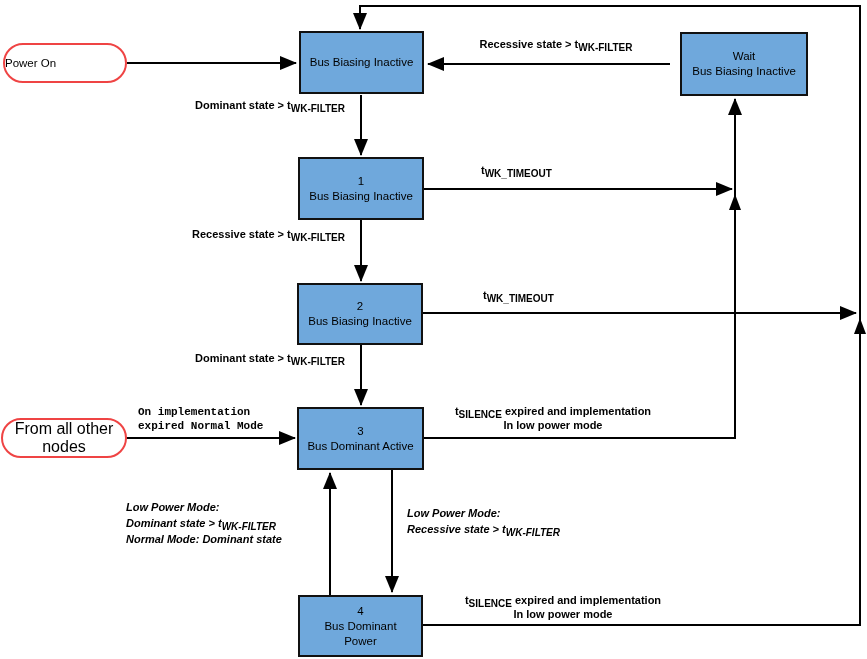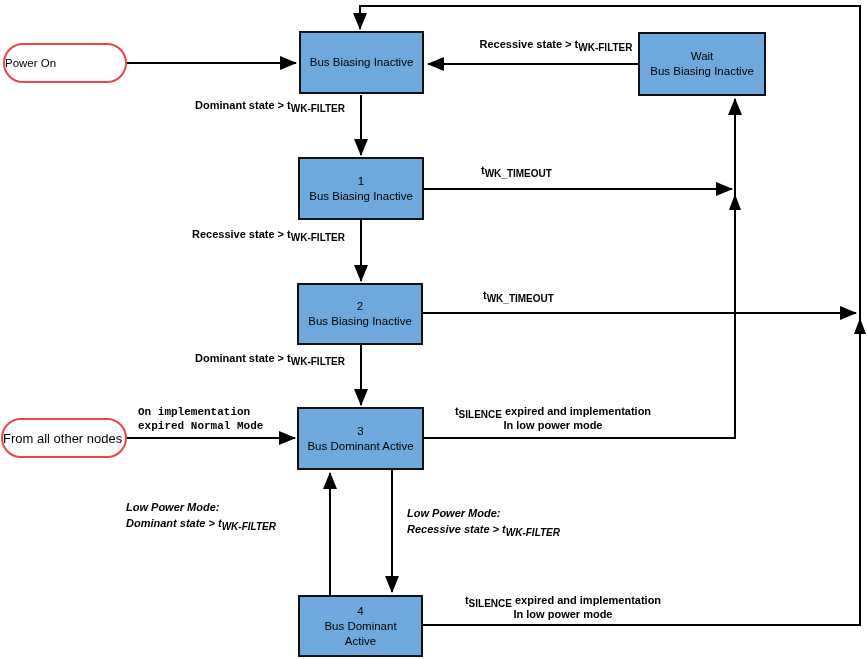--- a/index.html
+++ b/index.html
@@ -79,29 +79,29 @@
   <g fill="#000" stroke="none">
     <polygon points="735,194 729,210 741,210"></polygon>
     <polygon points="860,318 854,334 866,334"></polygon>
   </g>
 </svg>
 
 <div class="terminal" style="left:3px; top:43px; width:124px; height:40px;">
   <span>Power On</span>
 </div>
 
-<div class="terminal" style="left:1px; top:418px; width:126px; height:40px; font-size:13px;">
+<div class="terminal" style="left:1px; top:418px; width:126px; height:40px; font-size:16px;">
   <span>From all other nodes</span>
 </div>
 
 <div class="node" style="left: 299px; top: 31px; width: 125px; height: 63px; background: rgb(111, 168, 220); border-color: rgb(17, 17, 17);">
   <div>Bus Biasing Inactive</div>
 </div>
 
-<div class="node" style="left: 638px; top: 32px; width: 128px; height: 64px; background: rgb(111, 168, 220); border-color: rgb(17, 17, 17);">
+<div class="node" style="left: 680px; top: 32px; width: 128px; height: 64px; background: rgb(111, 168, 220); border-color: rgb(17, 17, 17);">
   <div>Wait</div>
   <div>Bus Biasing Inactive</div>
 </div>
 
 <div class="node" style="left: 298px; top: 157px; width: 126px; height: 63px; background: rgb(111, 168, 220); border-color: rgb(17, 17, 17);">
   <div>1</div>
   <div>Bus Biasing Inactive</div>
 </div>
 
 <div class="node" style="left: 297px; top: 283px; width: 126px; height: 62px; background: rgb(111, 168, 220); border-color: rgb(17, 17, 17);">
@@ -110,21 +110,21 @@
 </div>
 
 <div class="node" style="left: 297px; top: 407px; width: 127px; height: 63px; background: rgb(111, 168, 220); border-color: rgb(17, 17, 17);">
   <div>3</div>
   <div>Bus Dominant Active</div>
 </div>
 
 <div class="node" style="left: 298px; top: 595px; width: 125px; height: 62px; background: rgb(111, 168, 220); border-color: rgb(17, 17, 17);">
   <div>4</div>
   <div>Bus Dominant</div>
-  <div>Active</div>
+  <div>Power</div>
 </div>
 
 <div class="lbl align-right" style="left:145px; top:98px; width:200px;">
   <span>Dominant state &gt; t</span><sub>WK-FILTER</sub>
 </div>
 
 <div class="lbl align-right" style="left:145px; top:227px; width:200px;">
   <span>Recessive state &gt; t</span><sub>WK-FILTER</sub>
 </div>
 
@@ -155,18 +155,19 @@
 </div>
 
 <div class="lbl" style="left:138px; top:405px;font-family:Liberation Mono, monospace;">
   <div>On implementation</div>
   <div>expired Normal Mode</div>
 </div>
 
 <div class="lbl lp-lines" style="left:126px; top:499px;">
   <div>Low Power Mode:</div>
   <div><span>Dominant state &gt; t</span><sub>WK-FILTER</sub></div>
+  <div>Normal Mode: Dominant state</div>
 </div>
 
 <div class="lbl lp-lines" style="left:407px; top:505px;">
   <div>Low Power Mode:</div>
   <div><span>Recessive state &gt; t</span><sub>WK-FILTER</sub></div>
 </div>
 
 </body></html>

